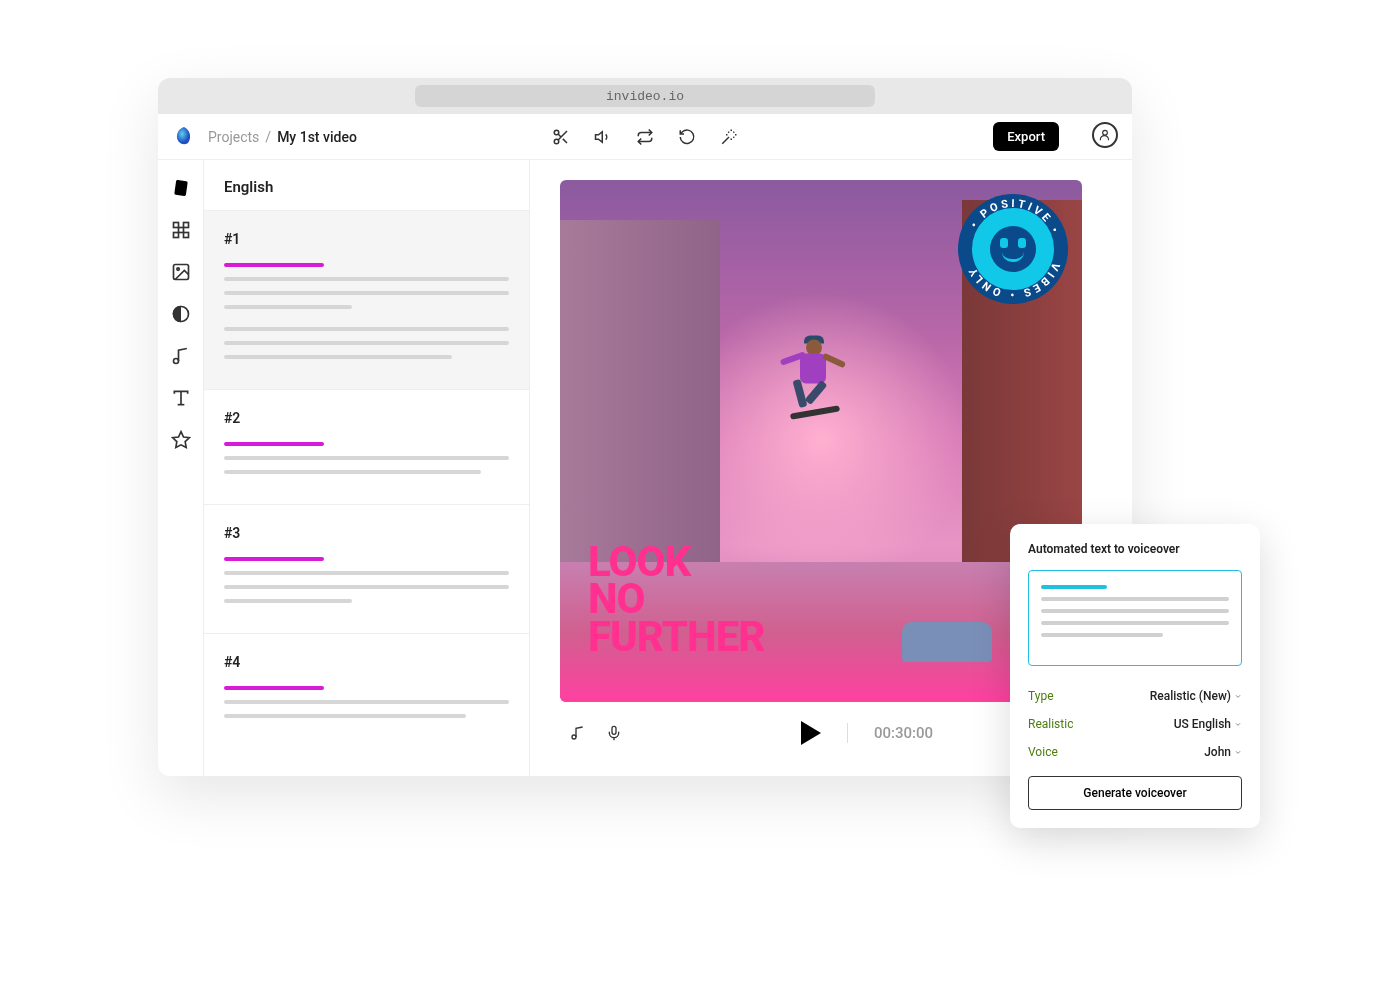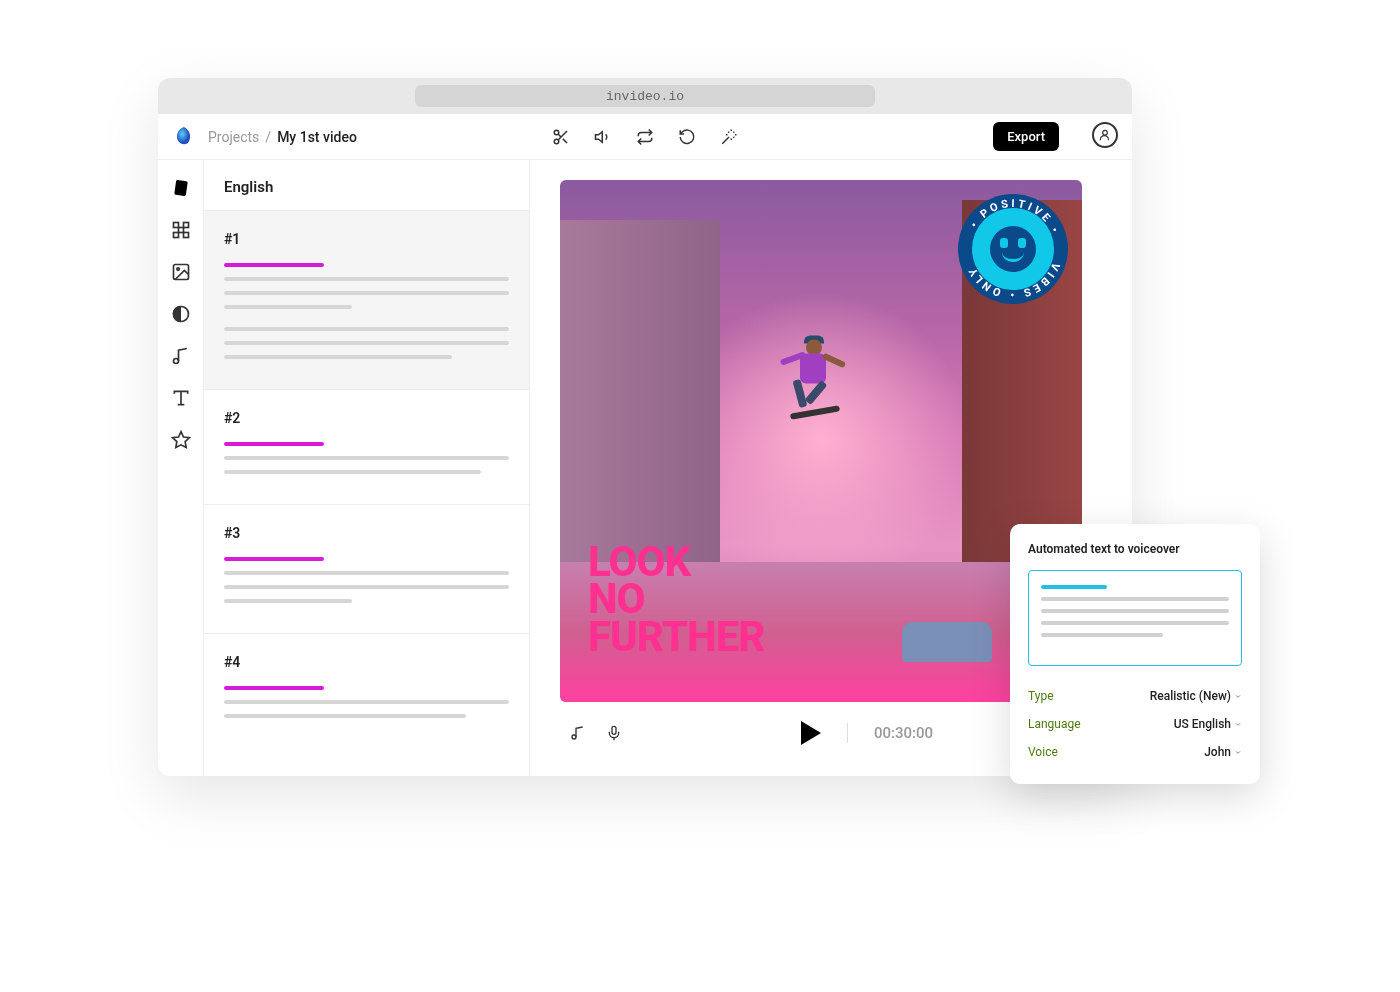--- a/index.html
+++ b/index.html
@@ -275,30 +275,31 @@
   <div class="vo-row">
     <span class="lbl">Type</span>
     <span class="val">
         <span>Realistic (New)</span>
         <svg class="chev" viewBox="0 0 12 12" fill="none" stroke="#888" stroke-width="1.5">
           <polyline points="3 5 6 8 9 5"></polyline>
         </svg>
       </span>
   </div>
   <div class="vo-row">
-    <span class="lbl">Language</span>
+    <span class="lbl">Realistic</span>
     <span class="val">
         <span>US English</span>
         <svg class="chev" viewBox="0 0 12 12" fill="none" stroke="#888" stroke-width="1.5">
           <polyline points="3 5 6 8 9 5"></polyline>
         </svg>
       </span>
   </div>
   <div class="vo-row">
     <span class="lbl">Voice</span>
     <span class="val">
         <span>John</span>
         <svg class="chev" viewBox="0 0 12 12" fill="none" stroke="#888" stroke-width="1.5">
           <polyline points="3 5 6 8 9 5"></polyline>
         </svg>
       </span>
   </div>
+  <button class="gen-btn">Generate voiceover</button>
 </div>
 
 </body></html>

